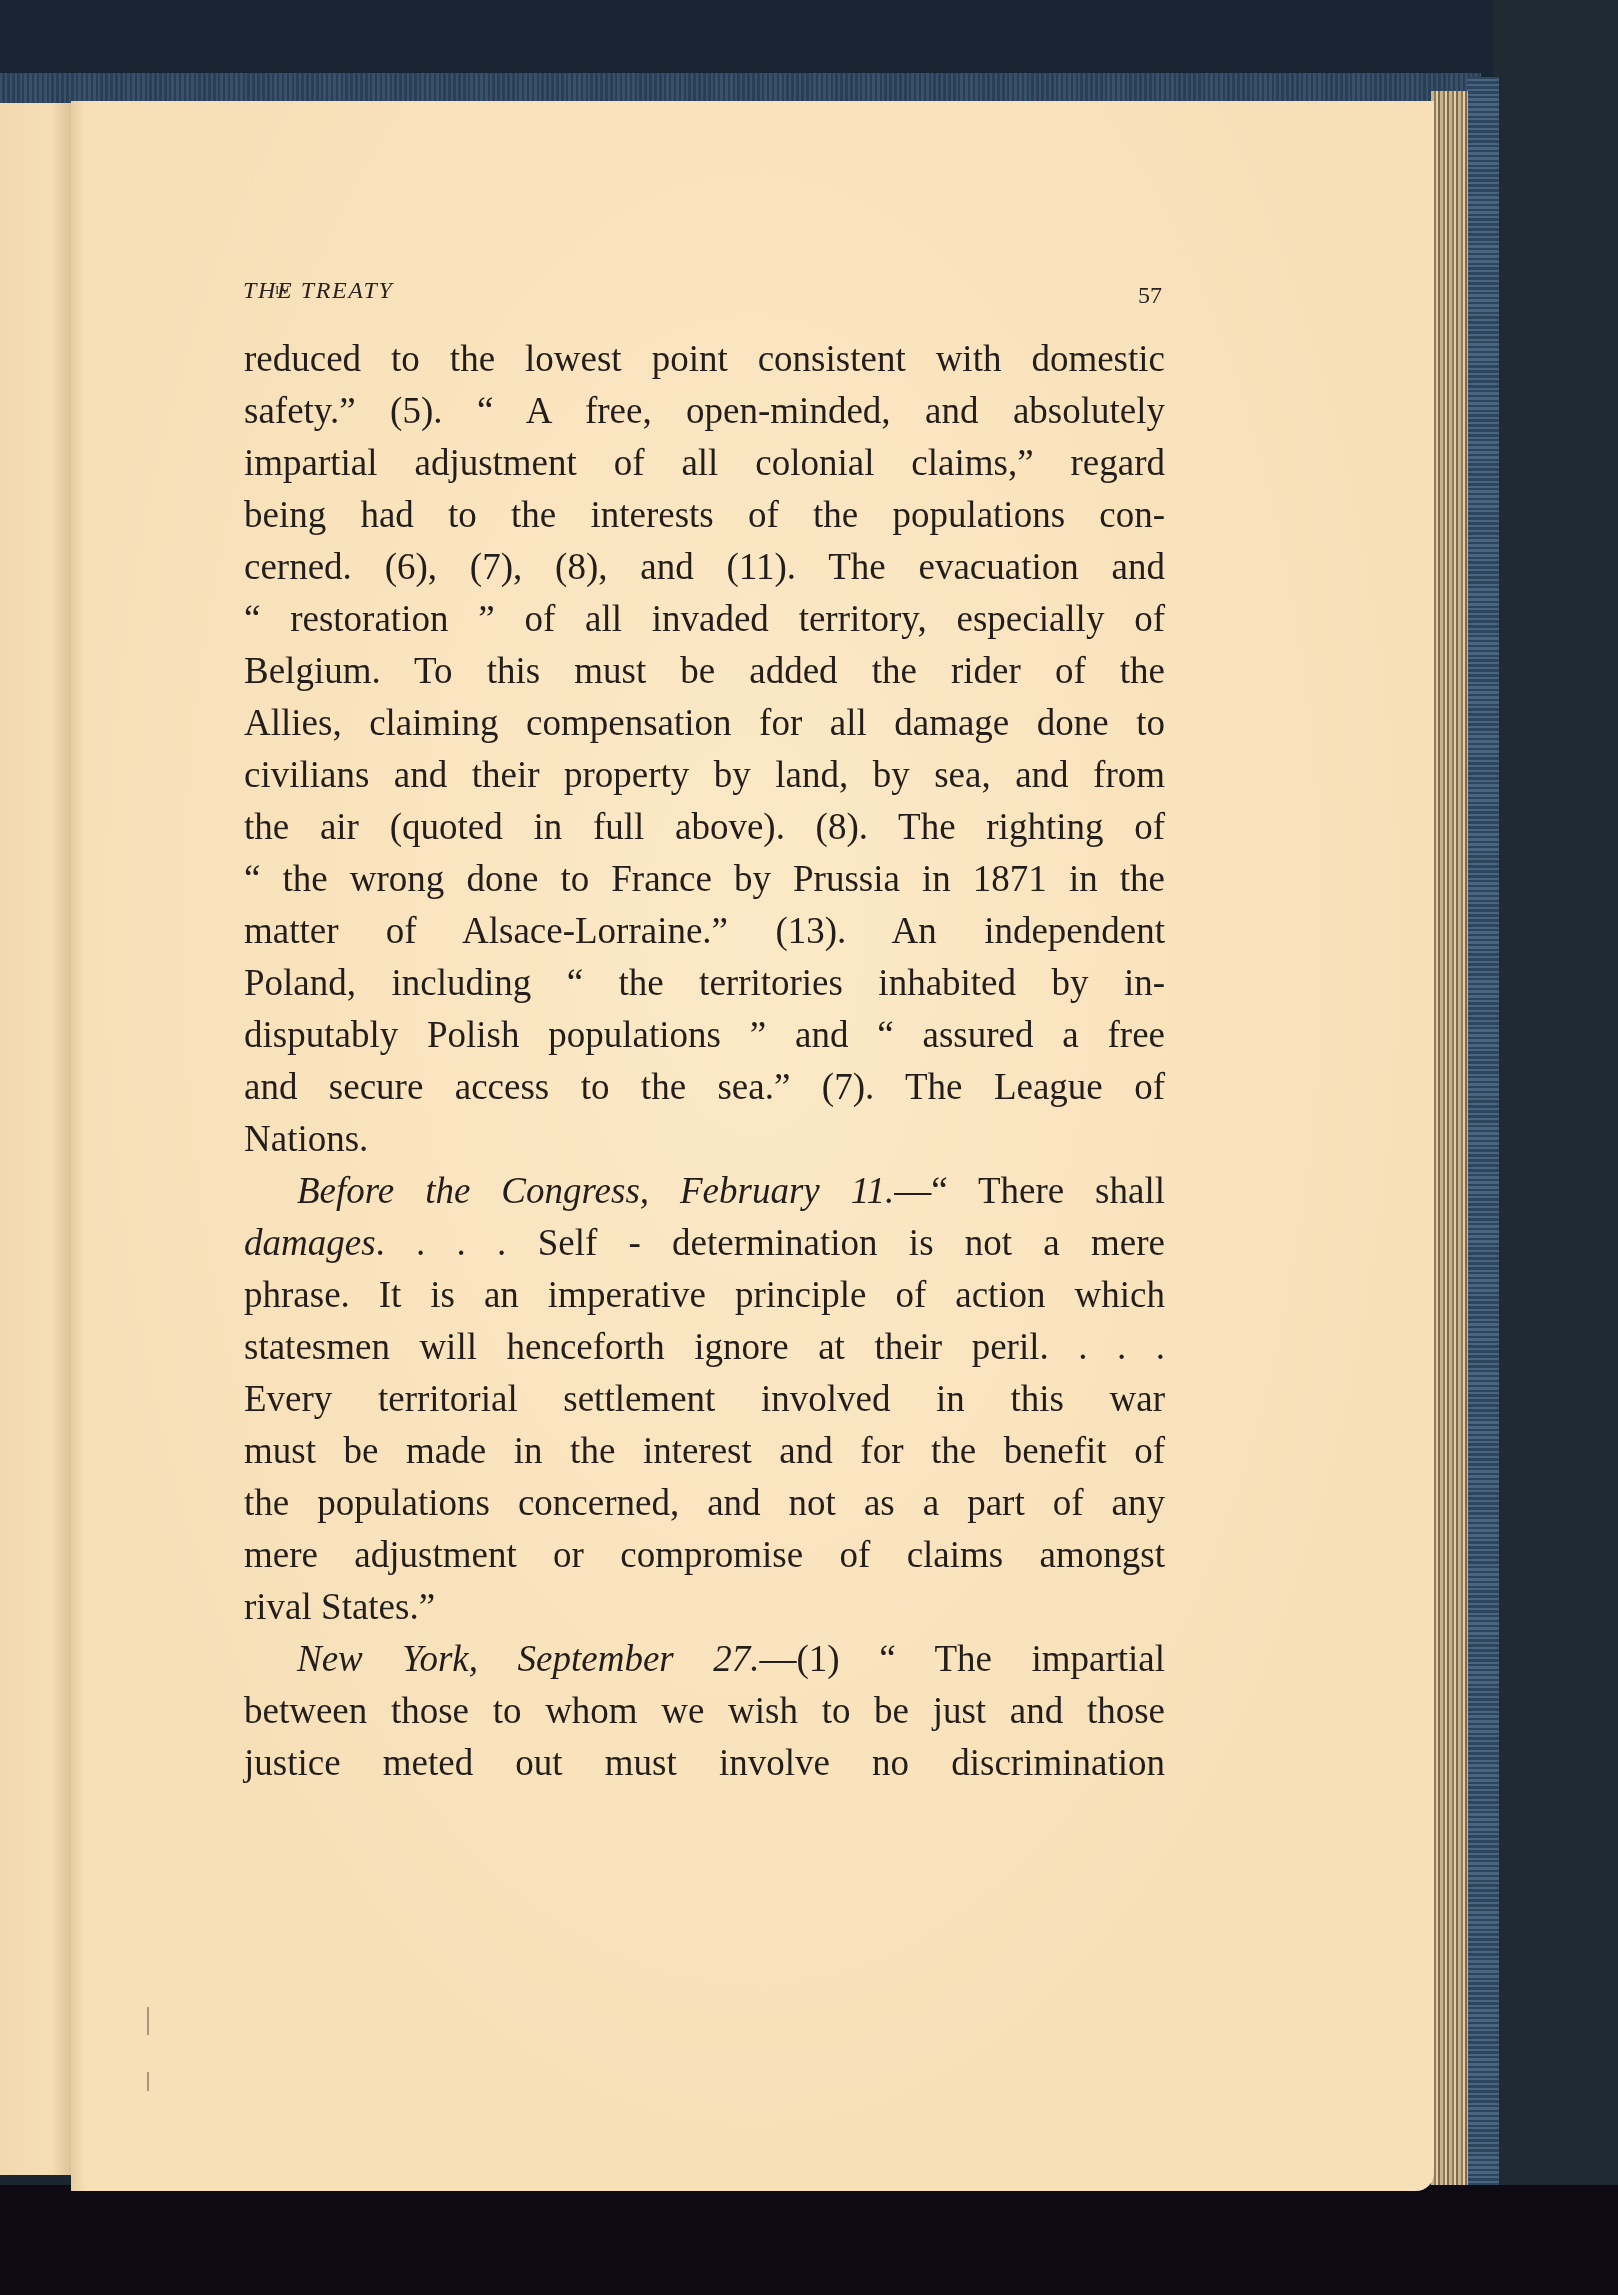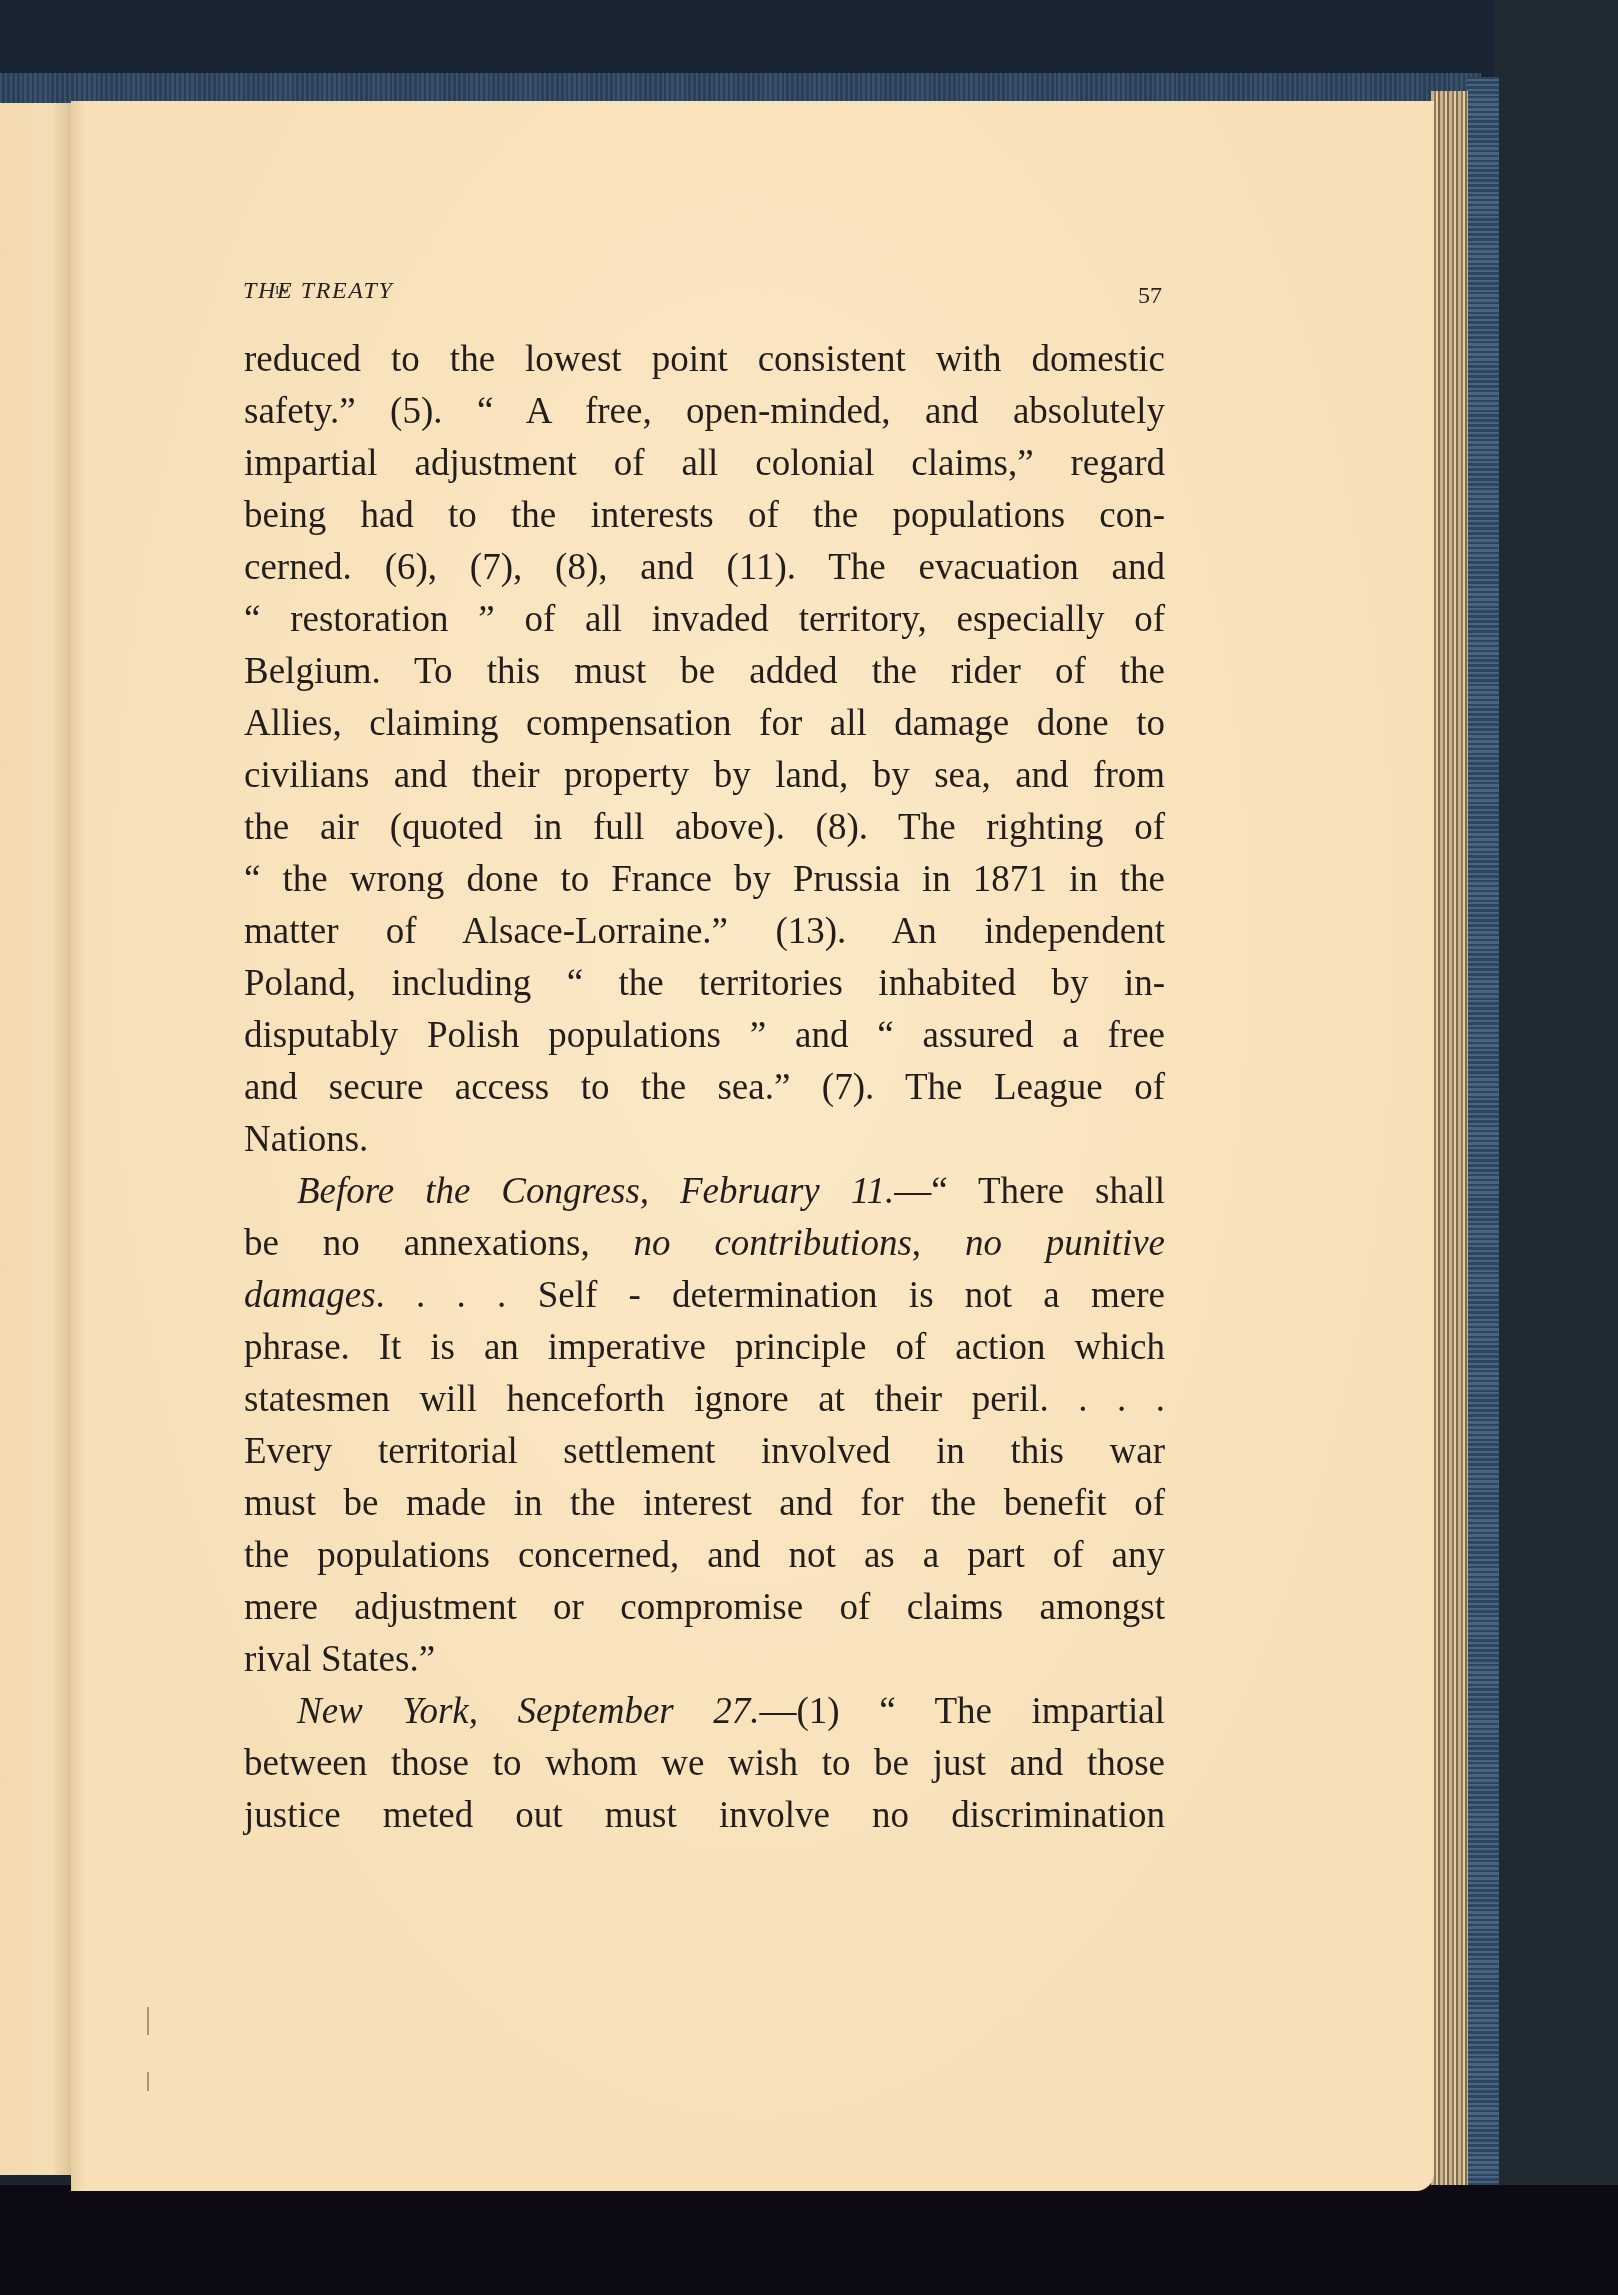--- a/index.html
+++ b/index.html
@@ -137,21 +137,20 @@
     <span class="line"><span>Allies, claiming compensation for all damage done to</span></span>
     <span class="line"><span>civilians and their property by land, by sea, and from</span></span>
     <span class="line"><span>the air (quoted in full above).  (8). The righting of</span></span>
     <span class="line"><span>“ the wrong done to France by Prussia in 1871 in the</span></span>
     <span class="line"><span>matter of Alsace-Lorraine.”  (13). An independent</span></span>
     <span class="line"><span>Poland, including “ the territories inhabited by in-</span></span>
     <span class="line"><span>disputably Polish populations ” and “ assured a free</span></span>
     <span class="line"><span>and secure access to the sea.”  (7). The League of</span></span>
     <span class="line last"><span>Nations.</span></span>
     <span class="line indent"><span class="it">Before the Congress, February 11.</span><span>—“ There shall</span></span>
-    <span class="line"><span>be no annexations, </span><span class="it">no contributions</span><span>, </span><span class="it">no punitive</span></span>
     <span class="line"><span class="it">damages</span><span>. . . . Self - determination is not a mere</span></span>
     <span class="line"><span>phrase.  It is an imperative principle of action which</span></span>
     <span class="line"><span>statesmen will henceforth ignore at their peril. . . .</span></span>
     <span class="line"><span>Every territorial settlement involved in this war</span></span>
     <span class="line"><span>must be made in the interest and for the benefit of</span></span>
     <span class="line"><span>the populations concerned, and not as a part of any</span></span>
     <span class="line"><span>mere adjustment or compromise of claims amongst</span></span>
     <span class="line last"><span>rival States.”</span></span>
     <span class="line indent"><span class="it">New York, September 27.</span><span>—(1) “ The impartial</span></span>
     <span class="line"><span>between those to whom we wish to be just and those</span></span>

